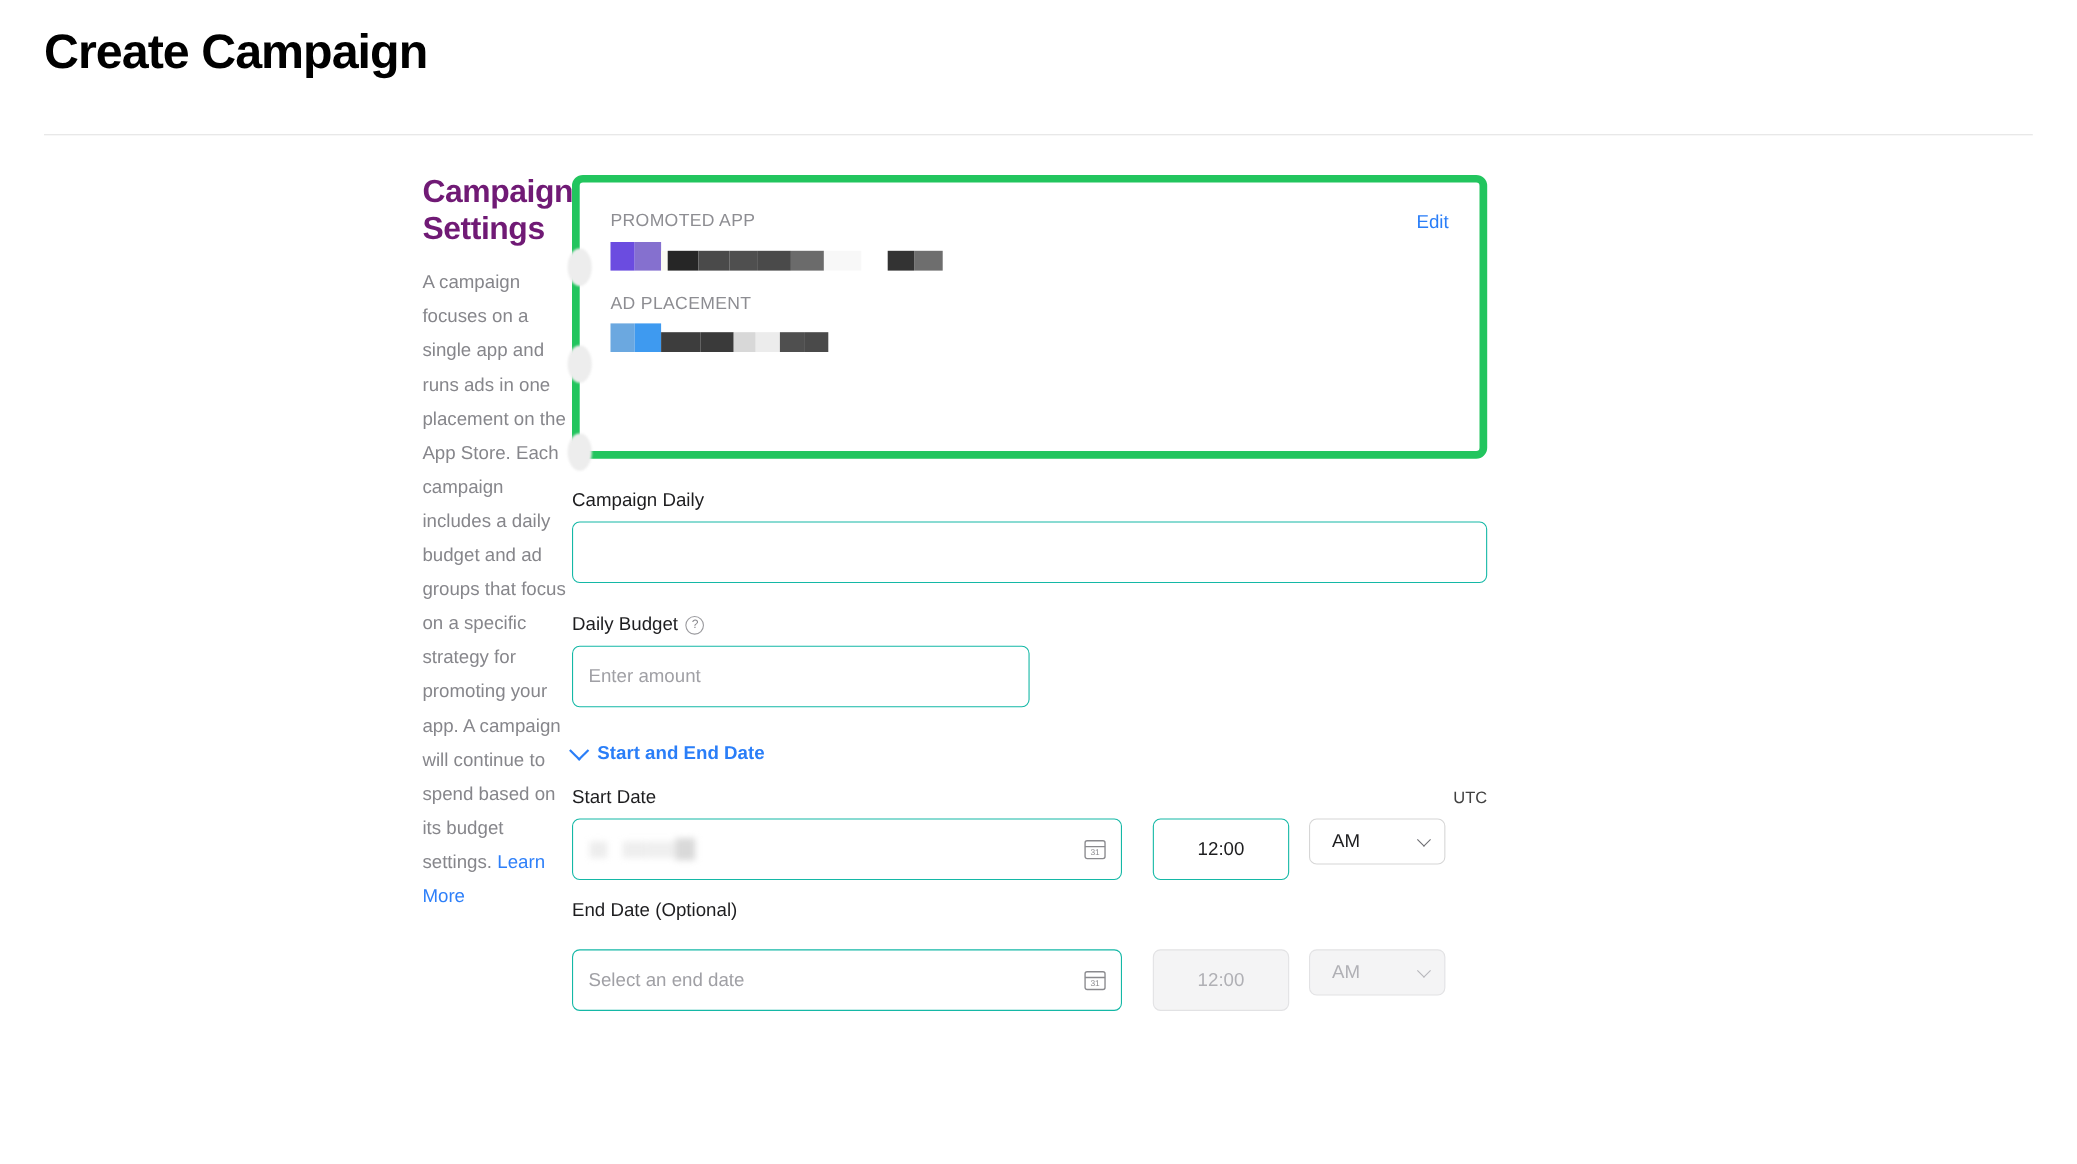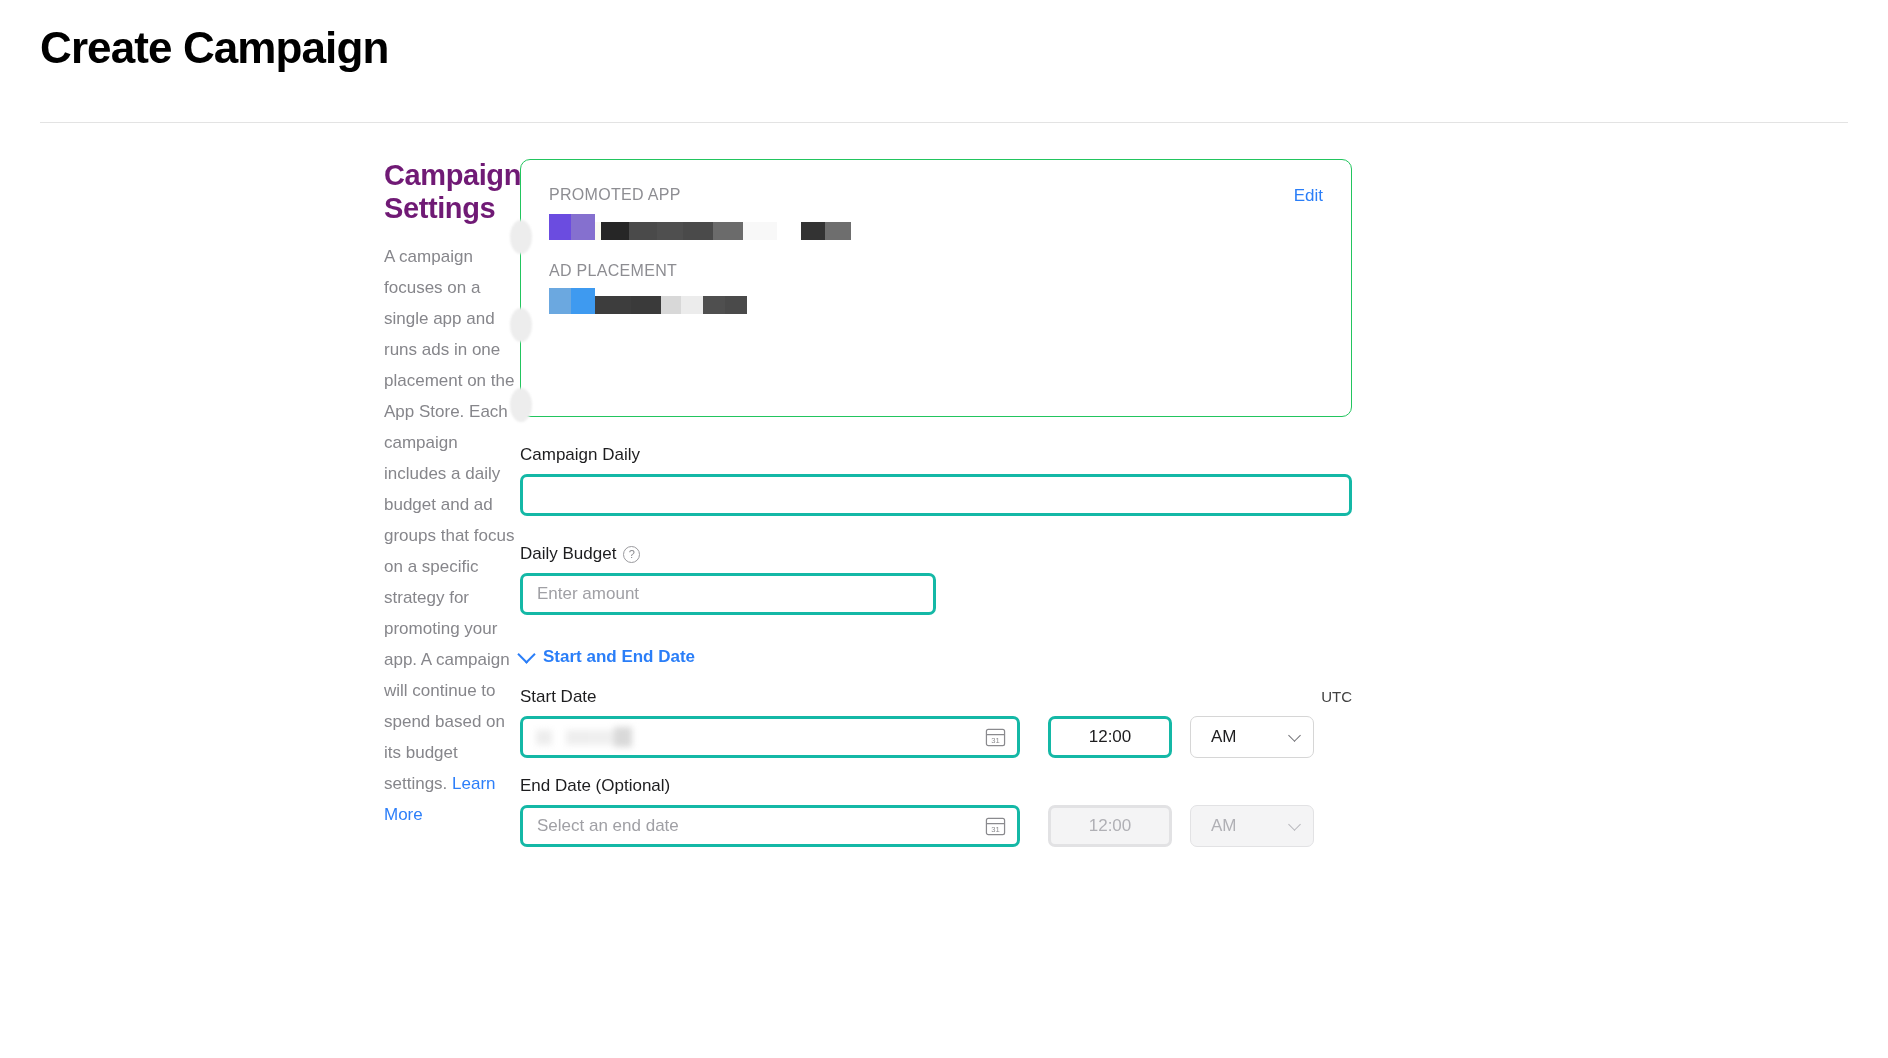--- a/index.html
+++ b/index.html
@@ -66,21 +66,21 @@
     max-width: 400px;
   }
   .link {
     color: #2d7ff9;
     text-decoration: none;
     cursor: pointer;
   }
 
   
   .summary-card {
-    border: 1px solid #22c55e;
+    border: 7px solid #22c55e;
     border-radius: 10px;
     padding: 26px 28px 30px 28px;
     position: relative;
     background: #fff;
     width: 832px;
     min-height: 258px;
   }
   .card-head {
     display: flex;
     justify-content: space-between;
@@ -147,22 +147,22 @@
     border-radius: 50%;
     color: #8a8a8e;
     font-size: 11px;
     line-height: 14px;
     text-align: center;
     display: inline-block;
     cursor: pointer;
     font-family: "Liberation Sans", sans-serif;
   }
   .input {
-    height: 42px;
-    border: 3px solid #14b8a6;
+    height: 56px;
+    border: 1px solid #14b8a6;
     border-radius: 7px;
     background: #fff;
     font-size: 17px;
     color: #1d1d1f;
     padding: 0 14px;
     width: 100%;
     outline: none;
     font-family: "Liberation Sans", sans-serif;
   }
   .input::placeholder { color: #a0a0a5; }
@@ -374,21 +374,21 @@
           <div class="ampm">
             <span>AM</span>
             <span class="sel-chev"></span>
           </div>
         </div>
       </div>
 
       
       <div class="date-row">
         <div class="date-label-line">
-          <span class="f-label" style="margin-bottom:0;">End Date (Optional)</span>
+          <span class="f-label" style="margin-bottom:16px;">End Date (Optional)</span>
         </div>
         <div class="date-controls">
           <div class="date-input-wrap">
             <input class="input date-input" type="text" placeholder="Select an end date" style="">
             <svg class="cal-icon" viewBox="0 0 22 22">
               <rect x="1.5" y="3" width="19" height="17" rx="2" fill="none" stroke="#8a8a8e" stroke-width="1.3"></rect>
               <line x1="1.5" y1="8.5" x2="20.5" y2="8.5" stroke="#8a8a8e" stroke-width="1.3"></line>
               <text x="11" y="17" font-size="8" fill="#8a8a8e" text-anchor="middle" font-family="Liberation Sans, sans-serif">31</text>
             </svg>
           </div>

